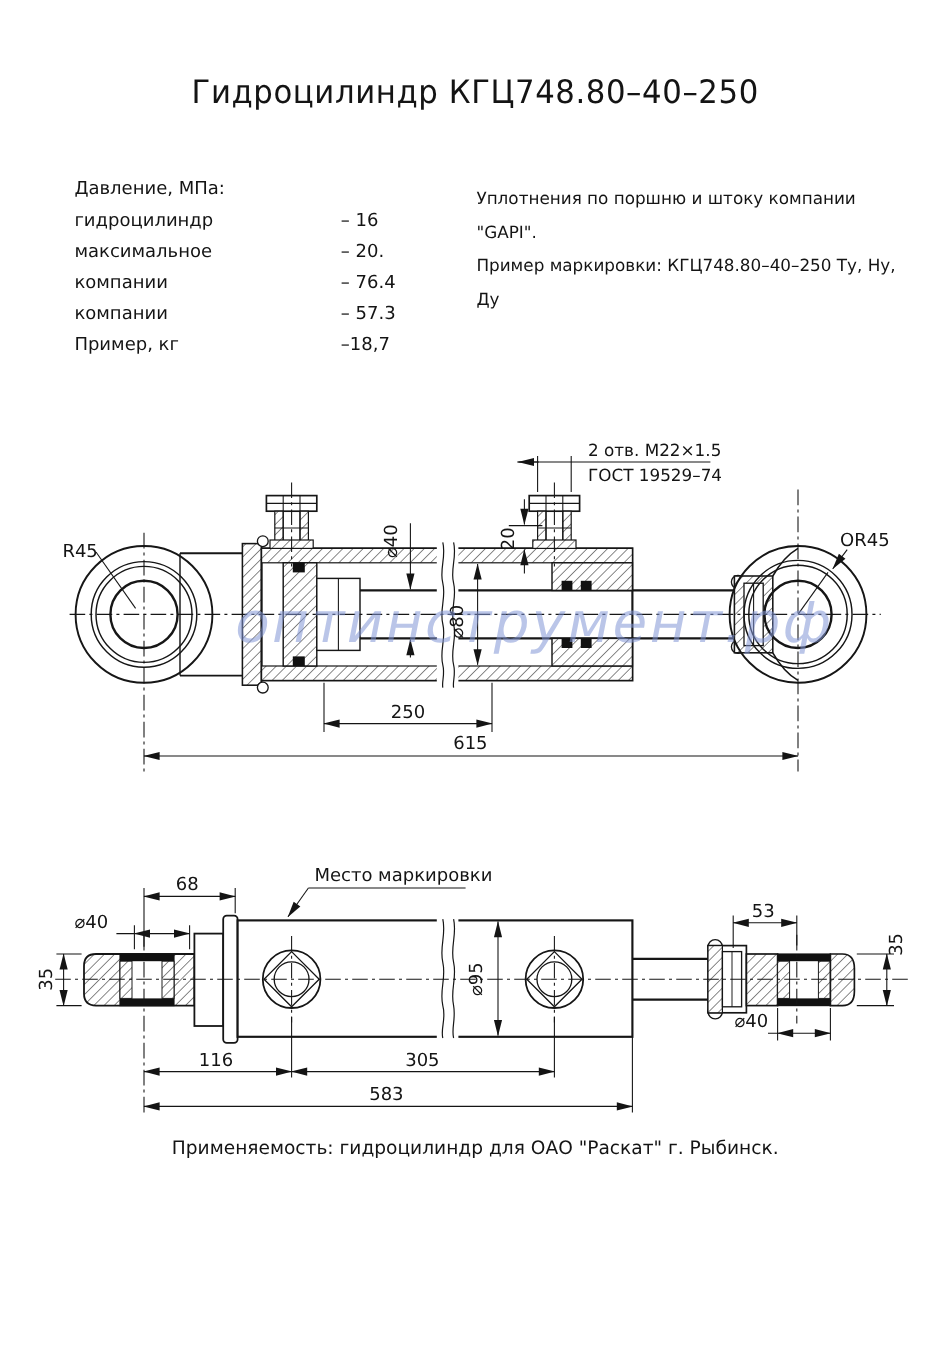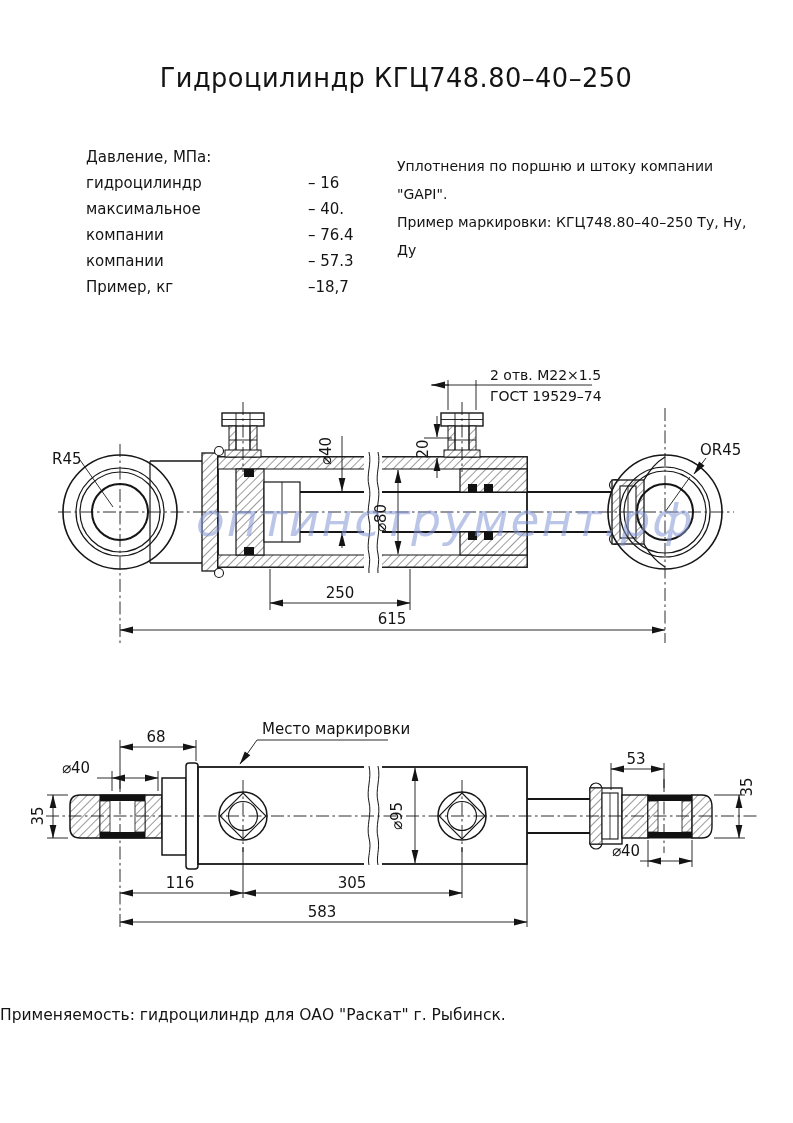--- a/index.html
+++ b/index.html
@@ -1,25 +1,25 @@
 <!DOCTYPE html>
 <html><head>
 <meta charset="utf-8">
 <style>
   html,body{margin:0;padding:0;background:#fff;}
   .page{position:relative;width:792px;height:1123px;background:#ffffff;overflow:hidden;
         font-family:"DejaVu Sans","Liberation Sans",sans-serif;color:#141414;}
   .title{position:absolute;top:62px;left:0;width:100%;text-align:center;
          font-size:27px;font-weight:500;letter-spacing:.5px;transform:scaleX(.95);}
-  .specs{position:absolute;left:62px;top:148px;width:330px;font-size:15px;margin-left:24px;}
+  .specs{position:absolute;left:62px;top:148px;width:330px;font-size:15px;}
   .spec-row{position:relative;height:26px;}
   .spec-label{position:absolute;left:0;top:0;}
   .spec-value{position:absolute;left:222px;top:0;}
   .notes{position:absolute;left:397px;top:152px;width:360px;font-size:14px;line-height:28px;}
-  .footer{position:absolute;top:1006px;left:0;width:100%;text-align:left;font-size:15.5px;}
+  .footer{position:absolute;top:948px;left:0;width:100%;text-align:center;font-size:15.5px;}
   .drawing{position:absolute;left:0;}
   .watermark{position:absolute;left:196px;top:492px;font-size:47px;font-weight:500;
              letter-spacing:2px;white-space:nowrap;color:rgba(130,150,214,.55);z-index:30;font-style:italic;}
   svg text{font-family:"DejaVu Sans","Liberation Sans",sans-serif;font-size:15px;fill:#141414;stroke:none;}
   svg text.small{font-size:14px;}
 </style>
 </head>
 <body>
 
 <div class="page">
@@ -30,21 +30,21 @@
     <div class="spec-row">
       <span class="spec-label">Давление, МПа:</span>
       <span class="spec-value"></span>
     </div>
     <div class="spec-row">
       <span class="spec-label">гидроцилиндр</span>
       <span class="spec-value">– 16</span>
     </div>
     <div class="spec-row">
       <span class="spec-label">максимальное</span>
-      <span class="spec-value">– 40.</span>
+      <span class="spec-value">– 20.</span>
     </div>
     <div class="spec-row">
       <span class="spec-label">компании</span>
       <span class="spec-value">– 76.4</span>
     </div>
     <div class="spec-row">
       <span class="spec-label">компании</span>
       <span class="spec-value">– 57.3</span>
     </div>
     <div class="spec-row">

